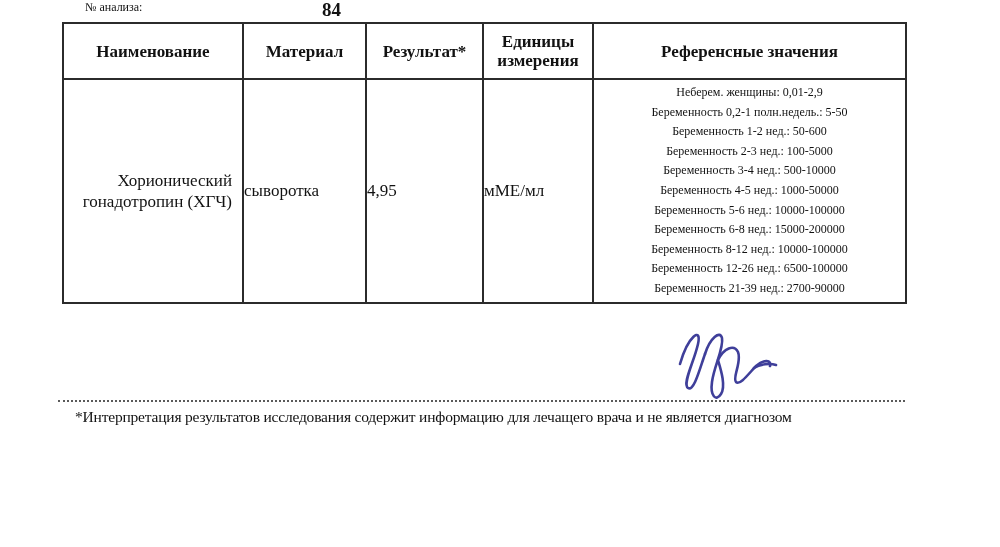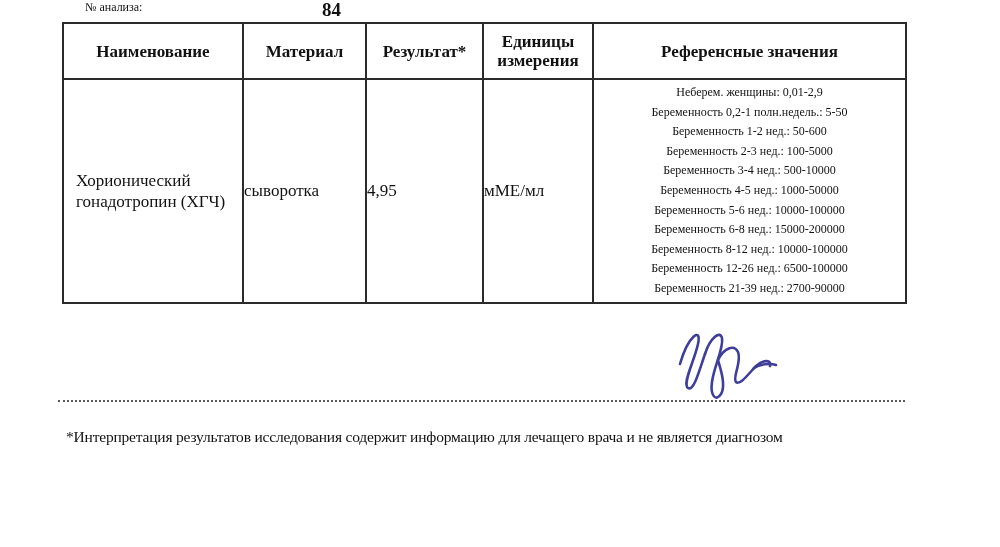--- a/index.html
+++ b/index.html
@@ -29,21 +29,21 @@
     font-size: 17px;
     vertical-align: middle;
   }
   table.results th {
     font-weight: bold;
     text-align: center;
     height: 42px;
     line-height: 19px;
     padding: 8px 4px;
   }
-  td.cell-name { text-align: left; padding: 4px 10px 4px 12px; line-height: 21px; }
+  td.cell-name { text-align: right; padding: 4px 10px 4px 12px; line-height: 21px; }
   td.cell-material, td.cell-result, td.cell-units { }
   td.cell-reference { padding: 3px 4px; }
   .ref-list { width: 100%; }
   .ref-list div {
     text-align: center;
     font-size: 12px;
     line-height: 19.6px;
     white-space: nowrap;
   }
   .col-name { width: 180px; }
@@ -56,24 +56,23 @@
   .executor-line { position: absolute; left: 85px; top: 352px; font-size: 18px; }
   .signature { position: absolute; left: 658px; top: 322px; width: 125px; height: 82px; }
 
   
   .dotted-divider {
     position: absolute; left: 58px; top: 400px; width: 847px; height: 0;
     border-bottom: 2px dotted #5a5a5a;
   }
   
   .footnote {
-    position: absolute; left: 66px; top: 408px;
+    position: absolute; left: 75px; top: 408px;
     font-size: 15.5px;
     letter-spacing: -0.2px;
-    margin-top: 20px;
   }
 </style>
 </head>
 <body>
 
 <div class="page">
 
   <div class="analysis-line">№ анализа:</div>
   <div class="analysis-number">84</div>
 

